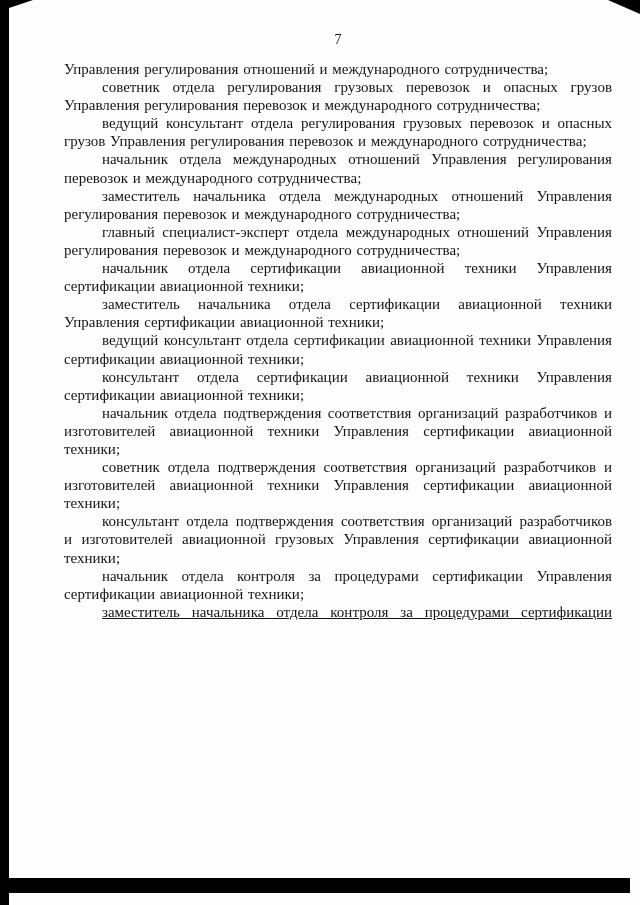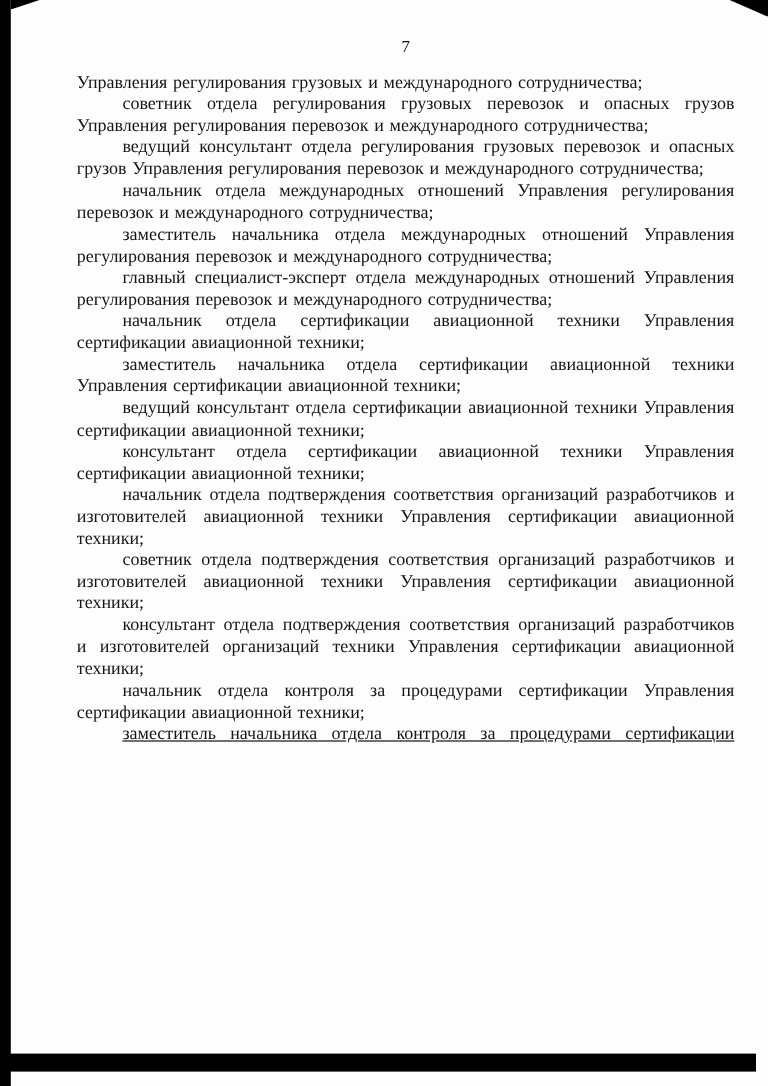--- a/index.html
+++ b/index.html
@@ -64,33 +64,33 @@
 </style>
 </head>
 <body>
 
 <div class="page">
 
   <div class="content">
     <p class="page-number">7</p>
 
     <div>
-        <p class="para no-indent">Управления регулирования грузовых и международного сотрудничества;</p>
+        <p class="para no-indent">Управления регулирования отношений и международного сотрудничества;</p>
         <p class="para">советник отдела регулирования грузовых перевозок и опасных грузов Управления регулирования перевозок и международного сотрудничества;</p>
         <p class="para">ведущий консультант отдела регулирования грузовых перевозок и опасных грузов Управления регулирования перевозок и международного сотрудничества;</p>
         <p class="para">начальник отдела международных отношений Управления регулирования перевозок и международного сотрудничества;</p>
         <p class="para">заместитель начальника отдела международных отношений Управления регулирования перевозок и международного сотрудничества;</p>
         <p class="para">главный специалист-эксперт отдела международных отношений Управления регулирования перевозок и международного сотрудничества;</p>
         <p class="para">начальник отдела сертификации авиационной техники Управления сертификации авиационной техники;</p>
         <p class="para">заместитель начальника отдела сертификации авиационной техники Управления сертификации авиационной техники;</p>
         <p class="para">ведущий консультант отдела сертификации авиационной техники Управления сертификации авиационной техники;</p>
         <p class="para">консультант отдела сертификации авиационной техники Управления сертификации авиационной техники;</p>
         <p class="para">начальник отдела подтверждения соответствия организаций разработчиков и изготовителей авиационной техники Управления сертификации авиационной техники;</p>
         <p class="para">советник отдела подтверждения соответствия организаций разработчиков и изготовителей авиационной техники Управления сертификации авиационной техники;</p>
-        <p class="para">консультант отдела подтверждения соответствия организаций разработчиков и изготовителей организаций техники Управления сертификации авиационной техники;</p>
+        <p class="para">консультант отдела подтверждения соответствия организаций разработчиков и изготовителей авиационной грузовых Управления сертификации авиационной техники;</p>
         <p class="para">начальник отдела контроля за процедурами сертификации Управления сертификации авиационной техники;</p>
         <p class="para justify-last">заместитель начальника отдела контроля за процедурами сертификации</p>
       </div>
   </div>
 
   <div class="edge-left"></div>
   <div class="corner-top-left"></div>
   <div class="corner-top-right"></div>
   <div class="edge-bottom"></div>
 

